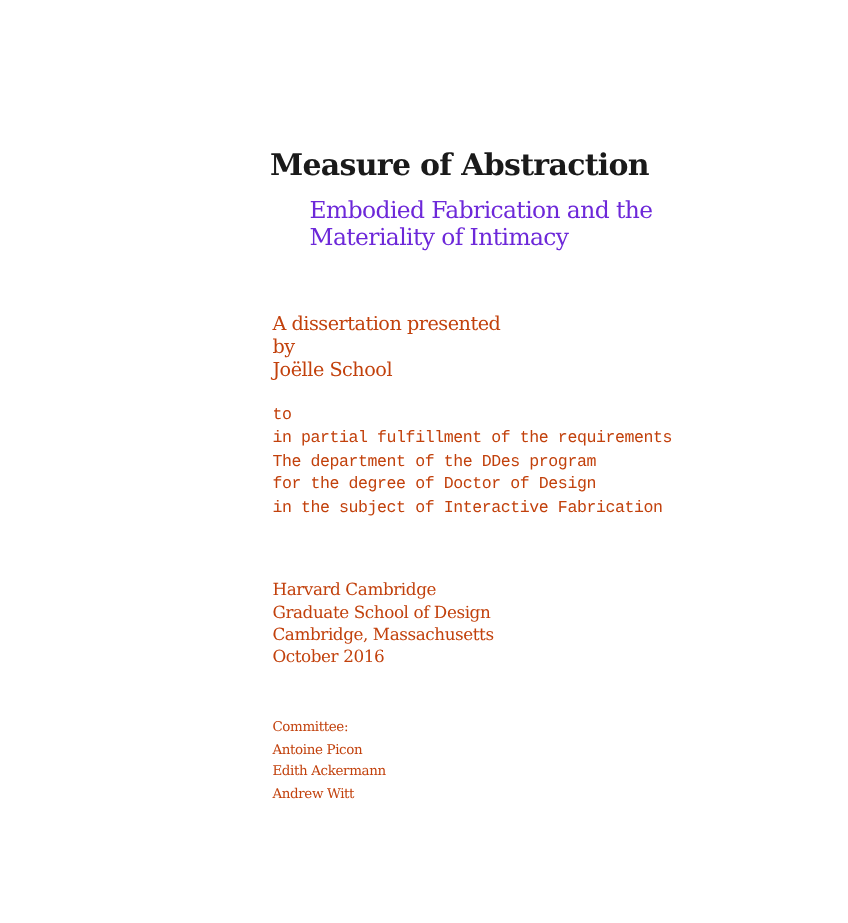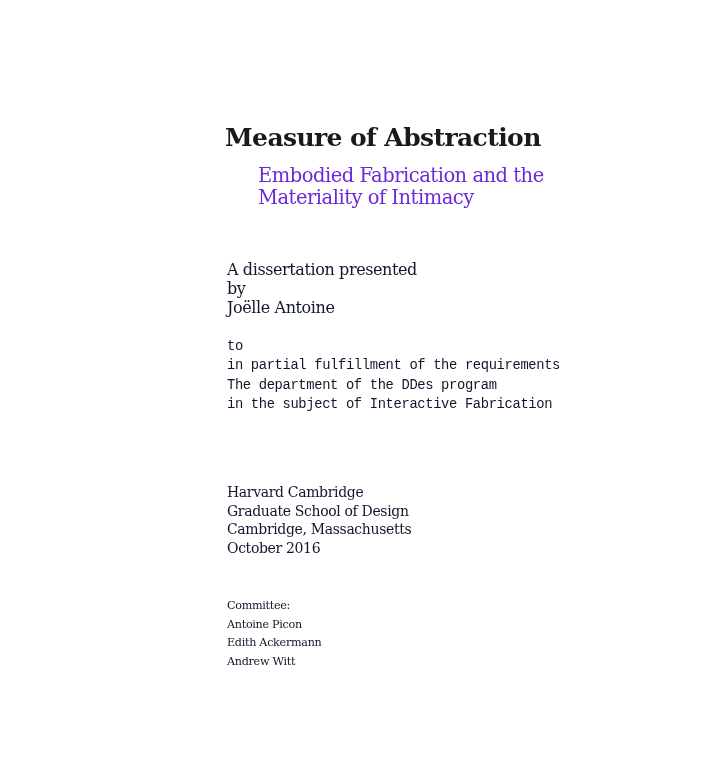--- a/index.html
+++ b/index.html
@@ -41,21 +41,21 @@
       font-size: 19.5px;
       line-height: 22px;
       letter-spacing: -0.5px;
       color: #6d28d9;
     }
     .subtitle div { white-space: nowrap; }
     .block {
       position: absolute;
       left: 227px;
       font-family: "DejaVu Serif", serif;
-      color: #0f172a;
+      color: #c2410c;
     }
     .presented {
       top: 260px;
       font-size: 16px;
       line-height: 19px;
       letter-spacing: -0.4px;
     }
     .presented div { white-space: nowrap; }
     .to-block {
       top: 337px;
@@ -89,27 +89,28 @@
   <div class="title">Measure of Abstraction</div>
 
   <div class="subtitle">
     <div>Embodied Fabrication and the</div>
     <div>Materiality of Intimacy</div>
   </div>
 
   <div class="block presented">
     <div>A dissertation presented</div>
     <div>by</div>
-    <div>Joëlle Antoine</div>
+    <div>Joëlle School</div>
   </div>
 
   <div class="block to-block">
     <div class="to-word">to</div>
     <div>in partial fulfillment of the requirements</div>
     <div>The department of the DDes program</div>
+    <div>for the degree of Doctor of Design</div>
     <div>in the subject of Interactive Fabrication</div>
   </div>
 
   <div class="block institution">
     <div>Harvard Cambridge</div>
     <div>Graduate School of Design</div>
     <div>Cambridge, Massachusetts</div>
     <div>October 2016</div>
   </div>
 

